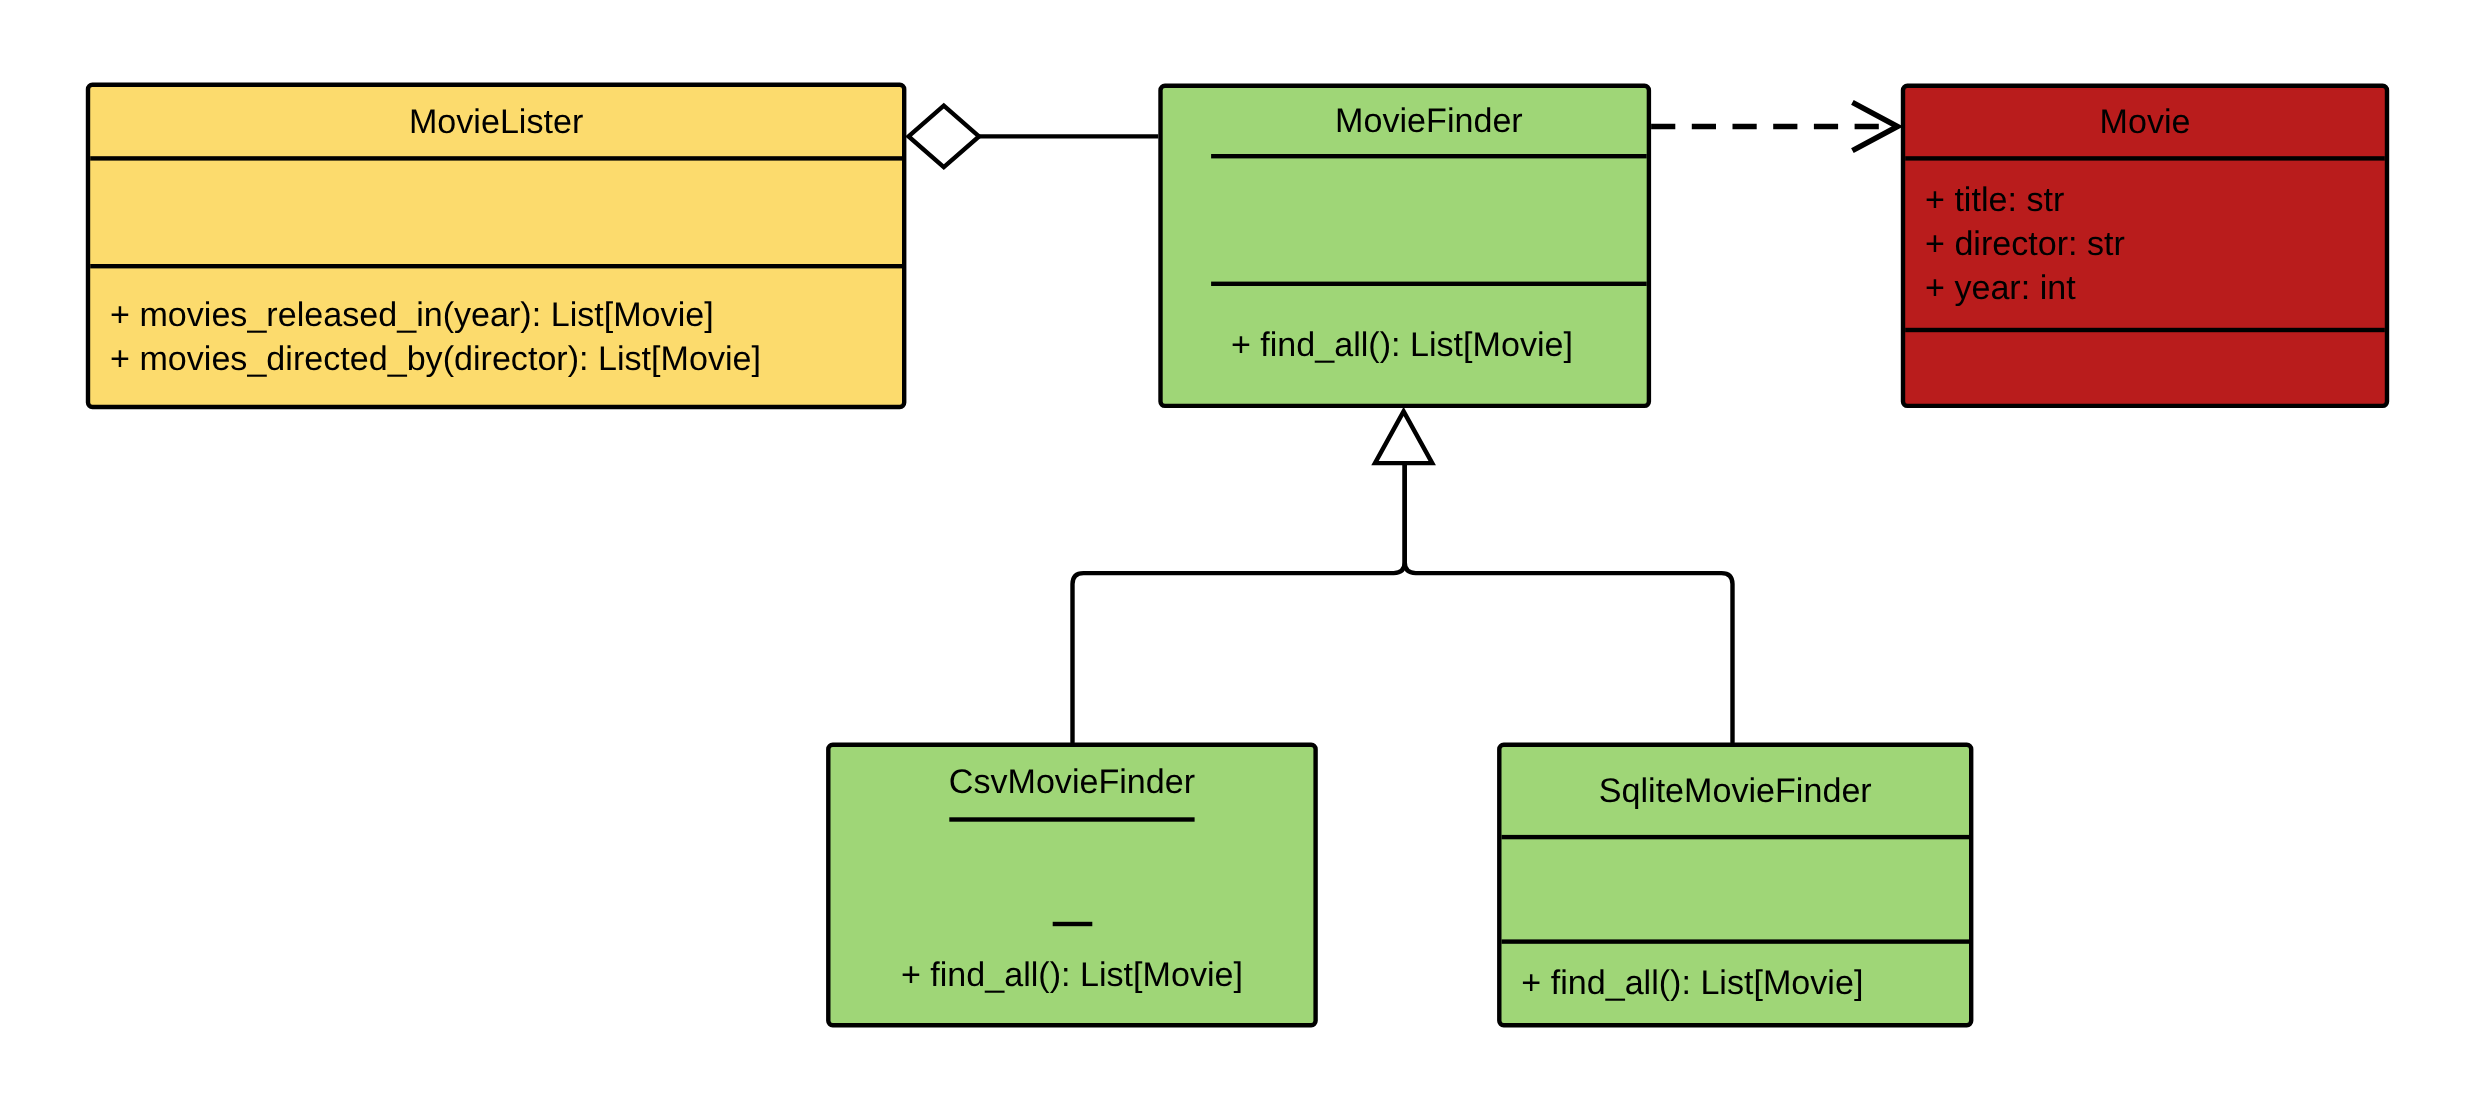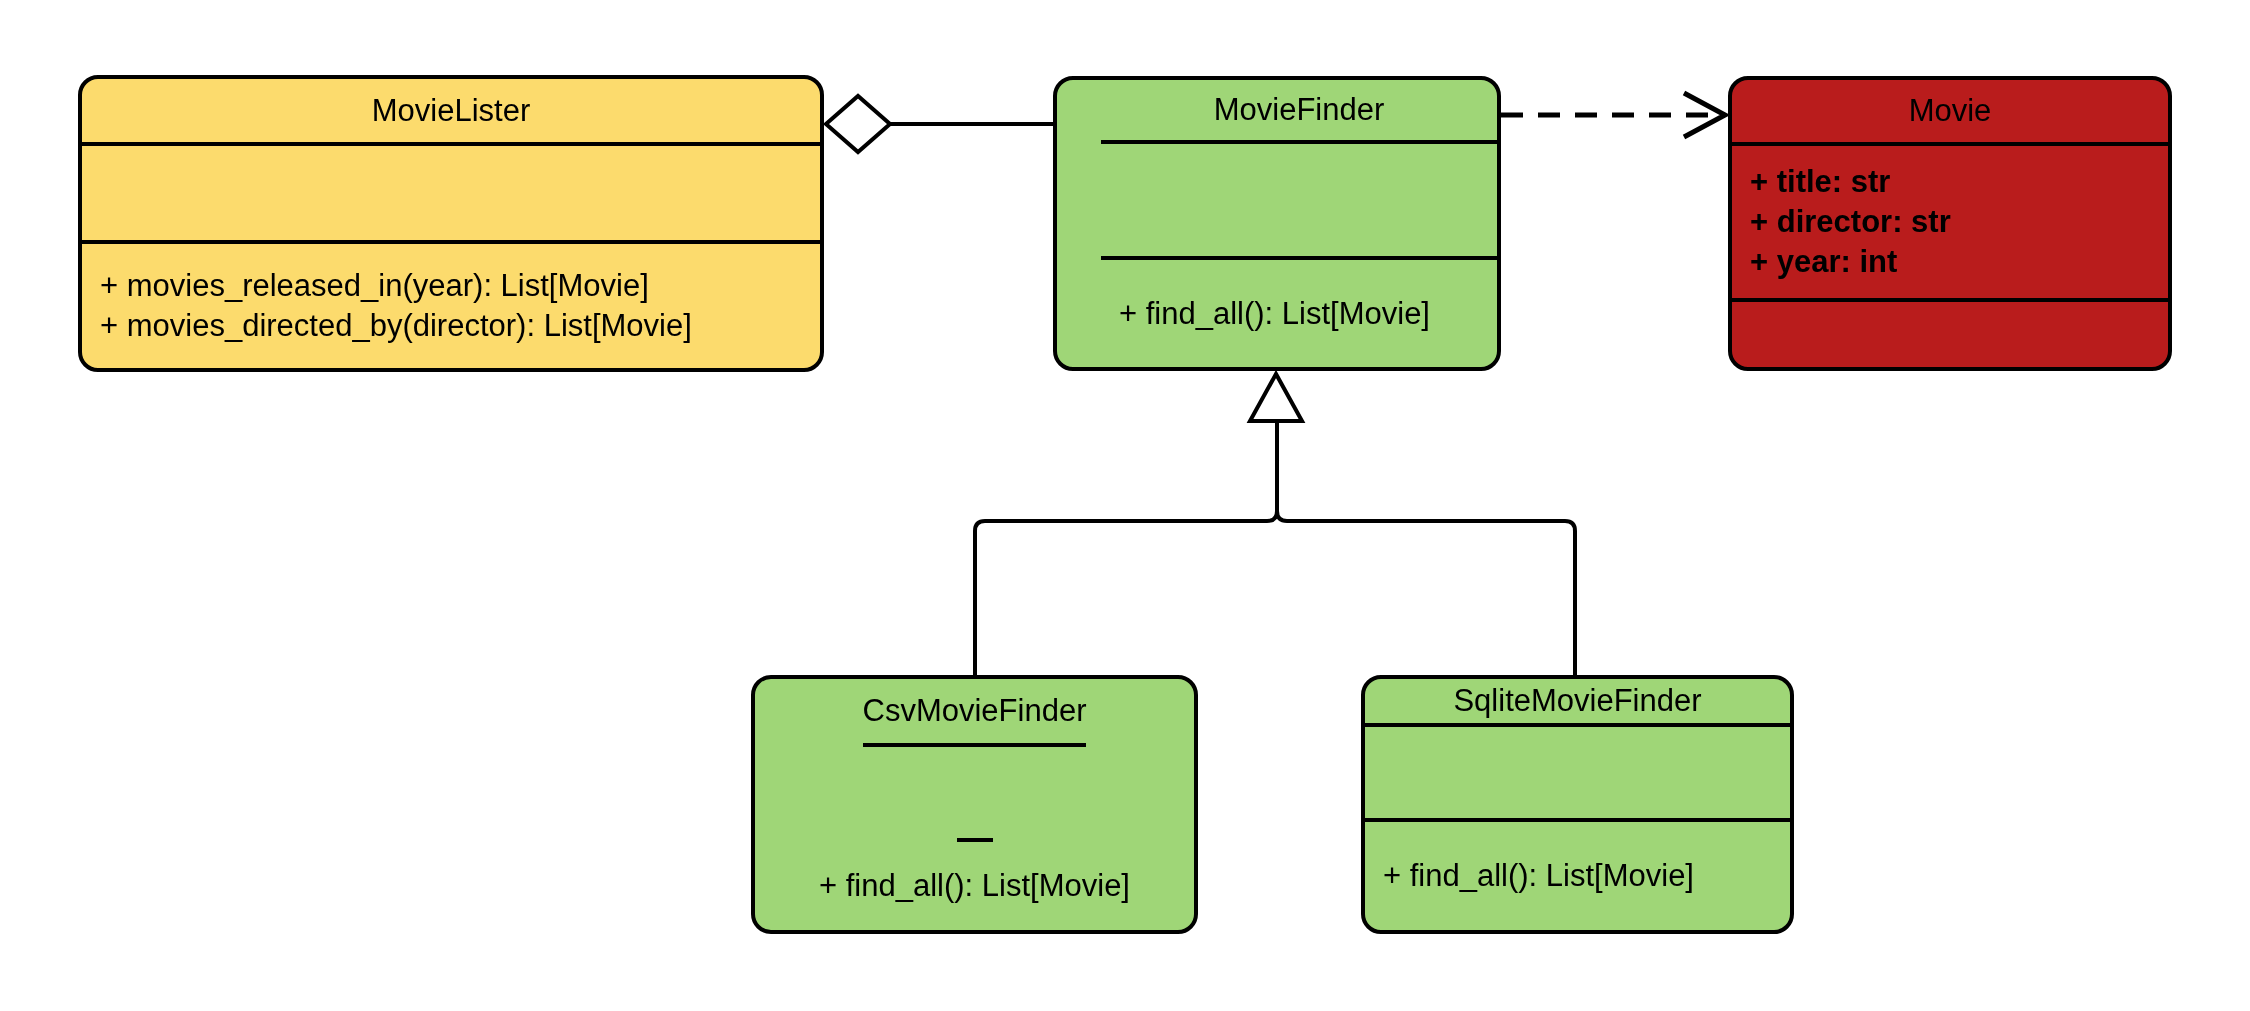--- a/index.html
+++ b/index.html
@@ -22,40 +22,39 @@
     top: 0;
     width: 2250px;
     height: 1011px;
   }
   .uml-class {
     position: absolute;
     box-sizing: border-box;
     display: flex;
     flex-direction: column;
     border: 4px solid #000000;
-    border-radius: 20px;
+    border-radius: 6px;
     font-size: 31px;
     line-height: 40px;
   }
   .uml-title {
     box-sizing: border-box;
     display: flex;
     align-items: center;
     justify-content: center;
     border-bottom: 4px solid #000000;
     font-size: 31px;
   }
   .uml-attrs {
     box-sizing: border-box;
     display: flex;
     flex-direction: column;
     justify-content: center;
     border-bottom: 4px solid #000000;
     padding: 0 18px;
-    font-weight: bold;
   }
   .uml-methods {
     box-sizing: border-box;
     flex: 1;
     display: flex;
     flex-direction: column;
     justify-content: center;
     padding: 0 18px;
   }
   .uml-member {
@@ -73,21 +72,21 @@
 
   #movie              { left: 1728px; top: 76px;  width: 444px; height: 295px; }
   #movie .uml-title         { height: 66px; }
   #movie .uml-attrs         { height: 156px; }
 
   #csvmoviefinder     { left: 751px;  top: 675px; width: 447px; height: 259px; }
   #csvmoviefinder .uml-title { height: 68px; }
   #csvmoviefinder .uml-attrs { height: 95px; }
 
   #sqlitemoviefinder  { left: 1361px; top: 675px; width: 433px; height: 259px; }
-  #sqlitemoviefinder .uml-title { height: 48px; }
+  #sqlitemoviefinder .uml-title { height: 84px; }
   #sqlitemoviefinder .uml-attrs { height: 95px; }
 </style>
 </head>
 <body>
 
 <div class="canvas">
 
   <svg class="connector-layer" viewBox="0 0 2250 1011">
 
     <g>

